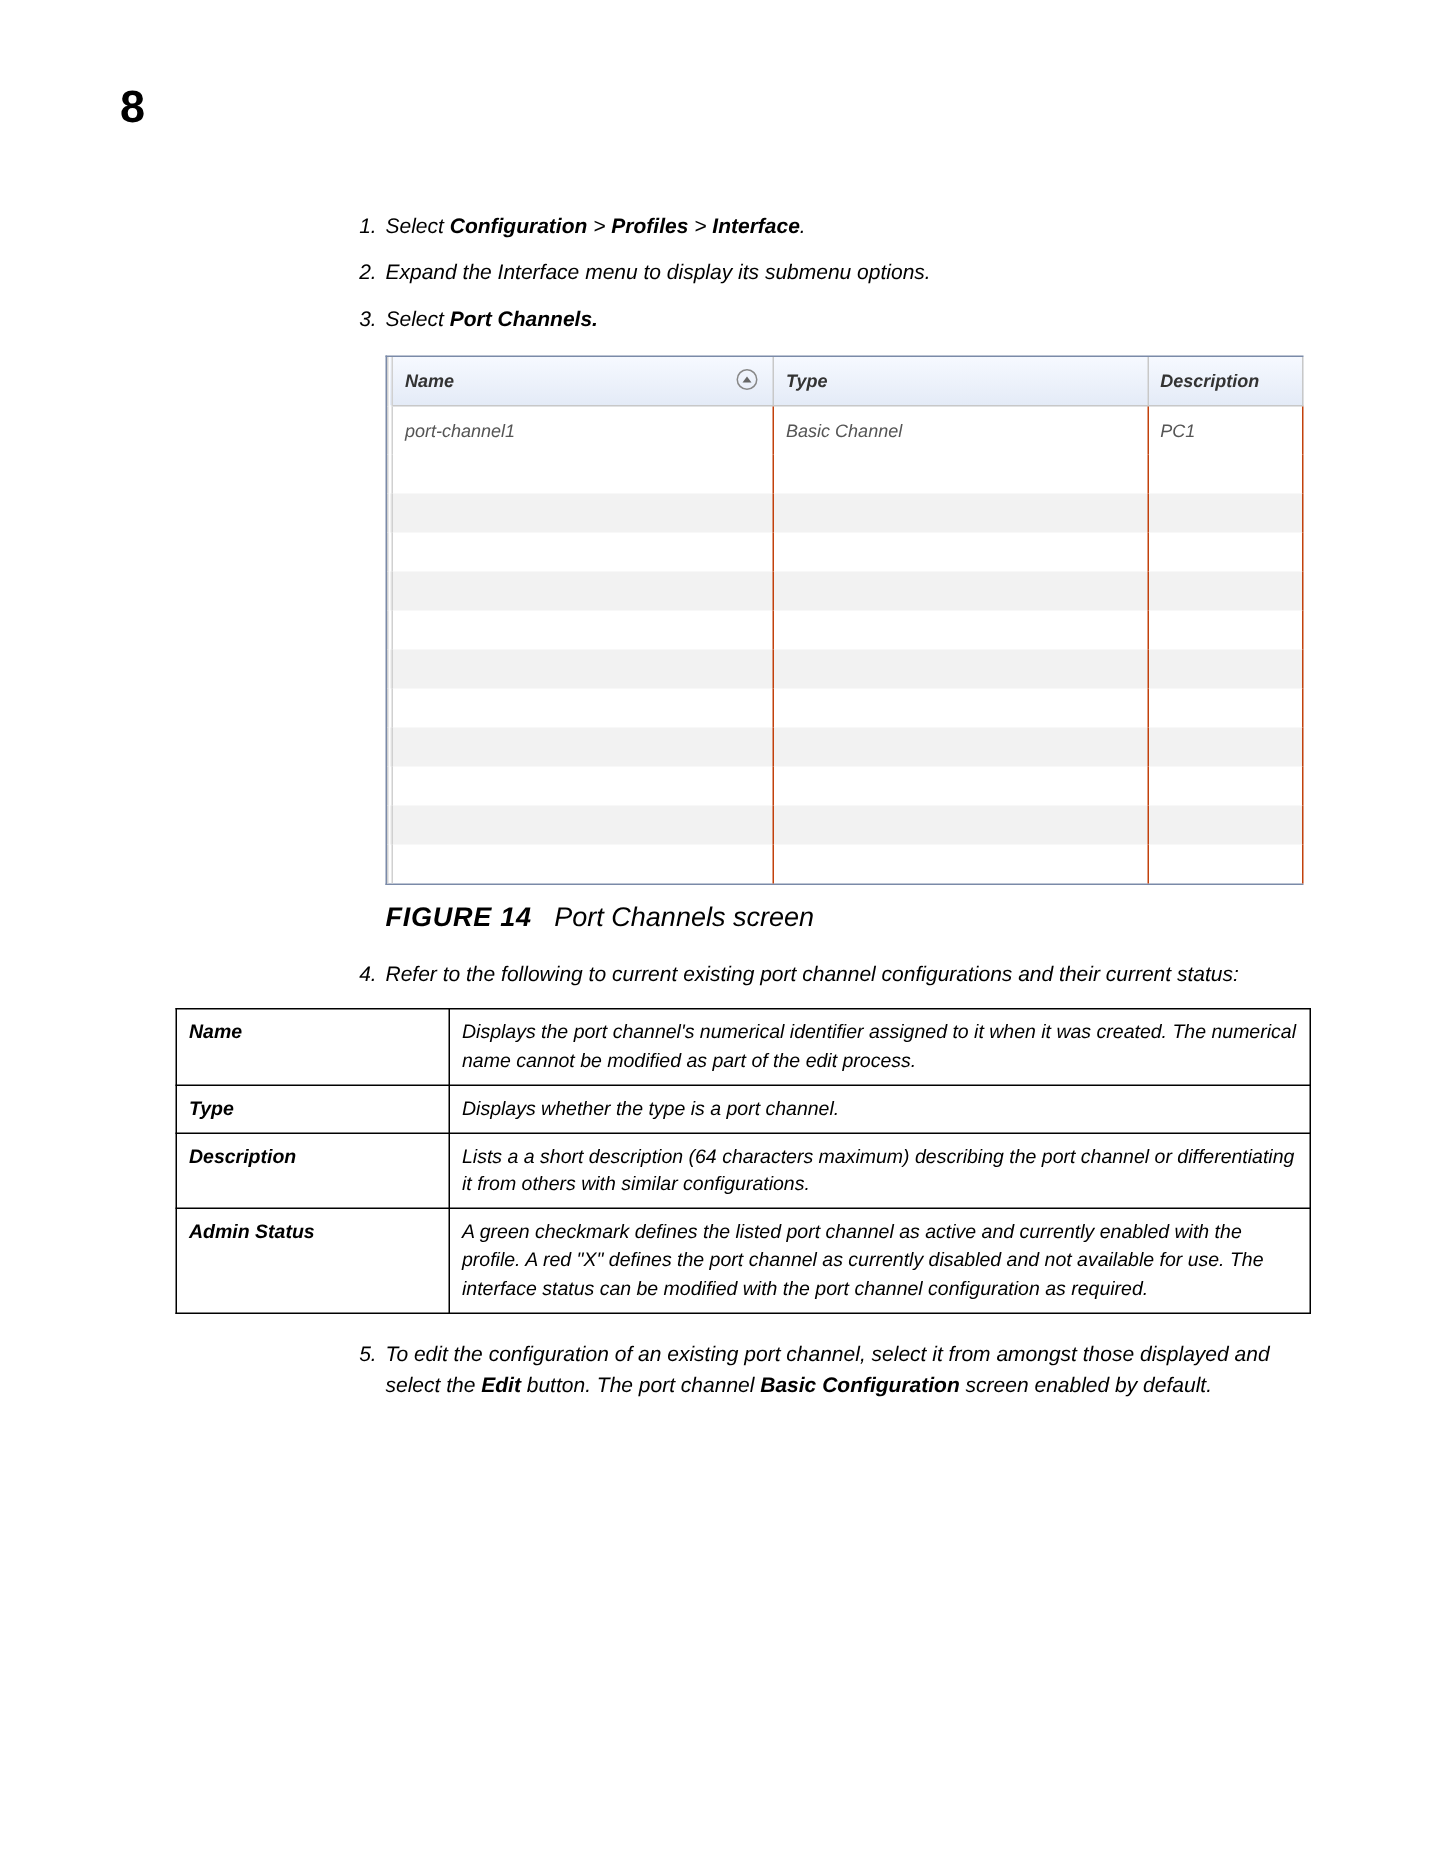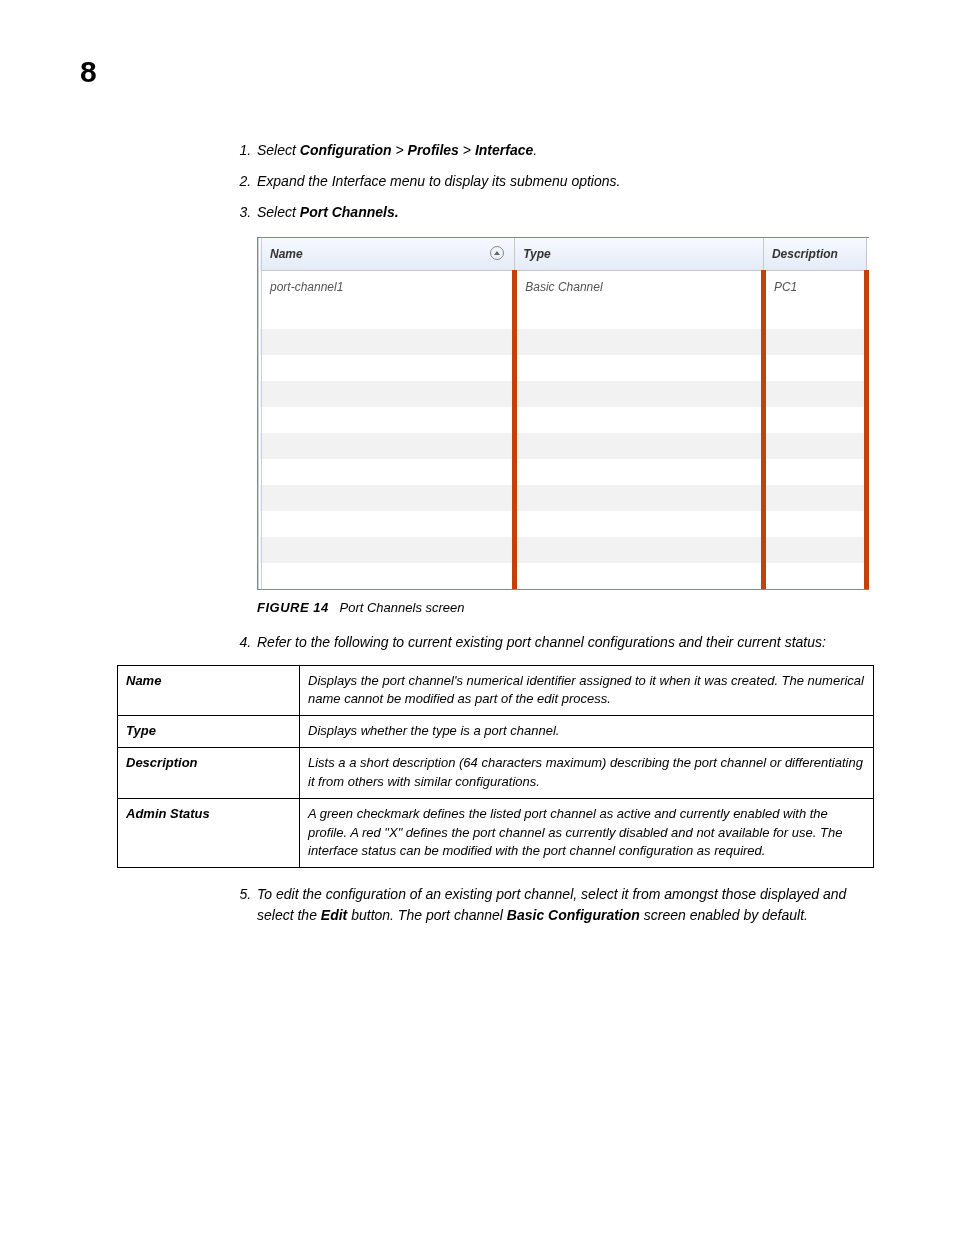--- a/index.html
+++ b/index.html
@@ -84,30 +84,30 @@
     left: 3px;
     top: 4px;
     width: 0;
     height: 0;
     border-left: 3px solid transparent;
     border-right: 3px solid transparent;
     border-bottom: 4px solid #666;
   }
   .screenshot td {
     padding: 7px 8px;
-    border-right: 5px solid #c2410c;
+    border-right: 1px solid #c2410c;
     color: #555;
   }
   .screenshot tr.alt td { background: #f2f2f2; }
   .screenshot tr.empty td { height: 12px; }
   .screenshot-inner-left {
     border-left: 4px double #d0d0d0;
   }
   .figure-caption {
-    font-size: 13px;
+    font-size: 18px;
     margin: 8px 0 14px 0;
   }
   .figure-caption .label { font-weight: bold; letter-spacing: 0.5px; }
   .def-table {
     margin: 12px 0 16px -140px;
     border-collapse: collapse;
     width: 757px;
     font-size: 13px;
   }
   .def-table td {

